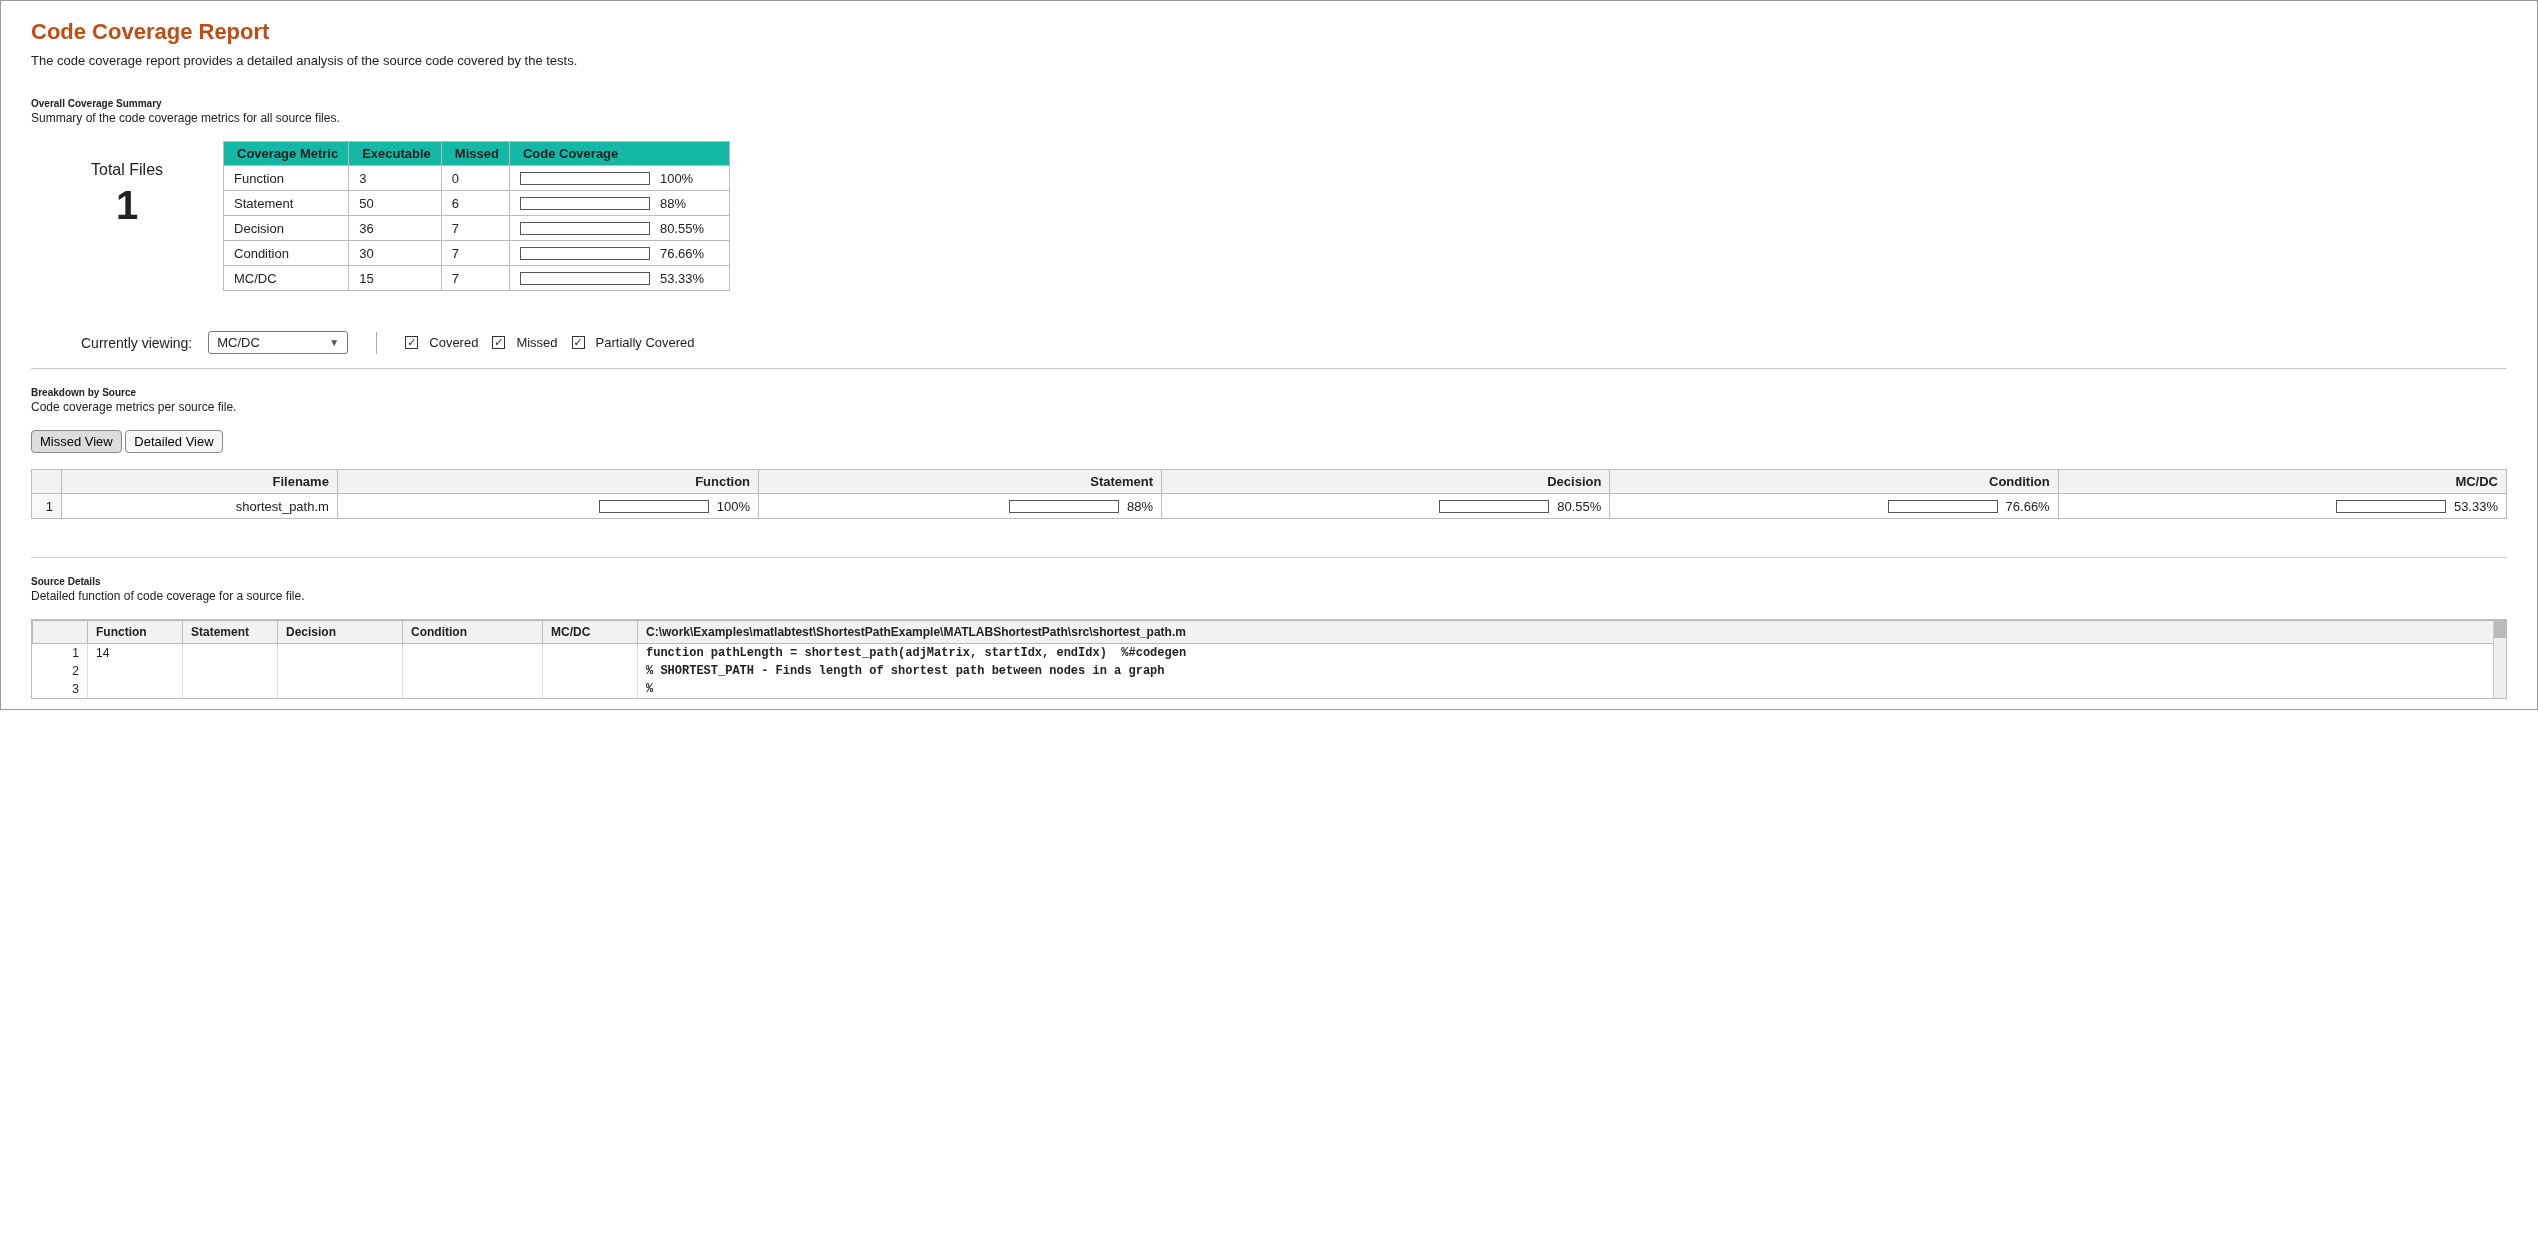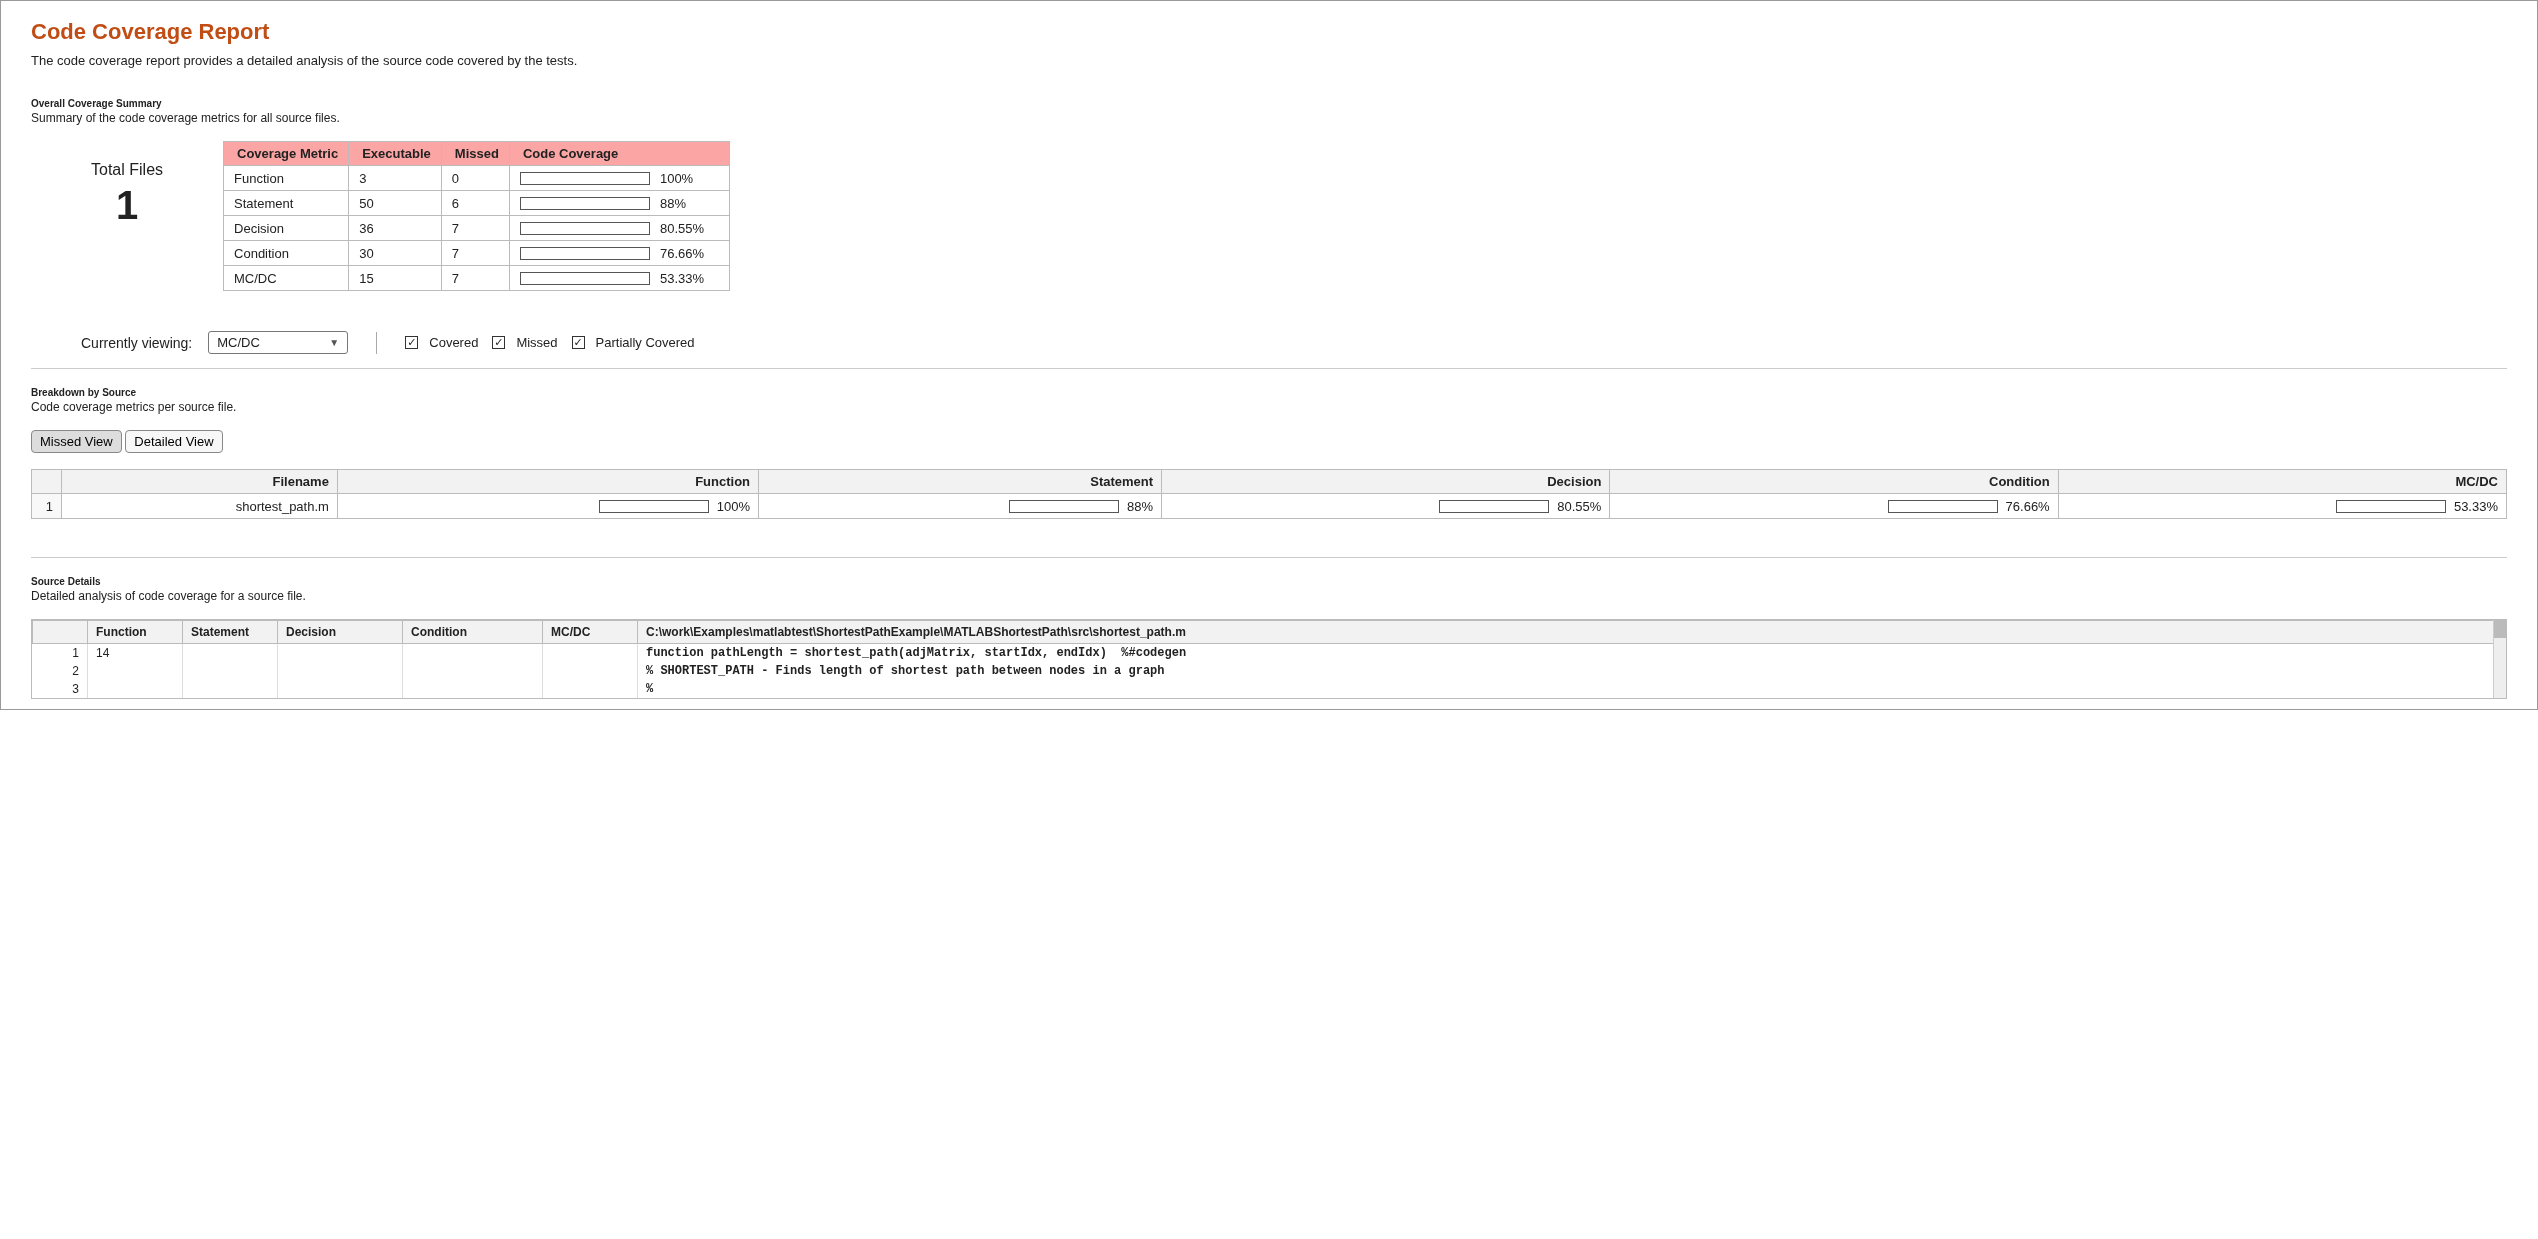--- a/index.html
+++ b/index.html
@@ -49,21 +49,21 @@
   table.summary {
     border-collapse: collapse;
     font-size: 13px;
   }
   table.summary th, table.summary td {
     border: 1px solid #bbb;
     padding: 4px 10px;
     text-align: left;
     vertical-align: middle;
   }
-  table.summary th { background: #fca5a5; font-weight: bold; padding-left: 13px; }
+  table.summary th { background: #14b8a6; font-weight: bold; padding-left: 13px; }
   .cov-cell { min-width: 220px; }
   .bar-wrap {
     display: inline-block;
     width: 130px;
     height: 13px;
     border: 1px solid #555;
     margin-right: 10px;
     vertical-align: middle;
     position: relative;
     background:#fff;
@@ -277,21 +277,21 @@
           <td><span class="bar-wrap2"><span class="bar-fill2" style="width:76.66%"></span></span><span class="pct-label">76.66%</span></td>
           <td><span class="bar-wrap2"><span class="bar-fill2" style="width:53.33%"></span></span><span class="pct-label">53.33%</span></td>
         </tr>
       </tbody>
   </table>
 
   <br><br>
   <hr class="section-sep">
 
   <h2>Source Details</h2>
-  <p class="section-desc">Detailed analysis of code coverage for a source file.</p>
+  <p class="section-desc">Detailed function of code coverage for a source file.</p>
 
   <div class="details-wrap details-scroll">
     <table class="details">
       <thead>
         <tr>
           <th class="ln-col"></th>
           <th class="func-col">Function</th>
           <th class="stmt-col">Statement</th>
           <th class="dec-col">Decision</th>
           <th class="cond-col">Condition</th>

